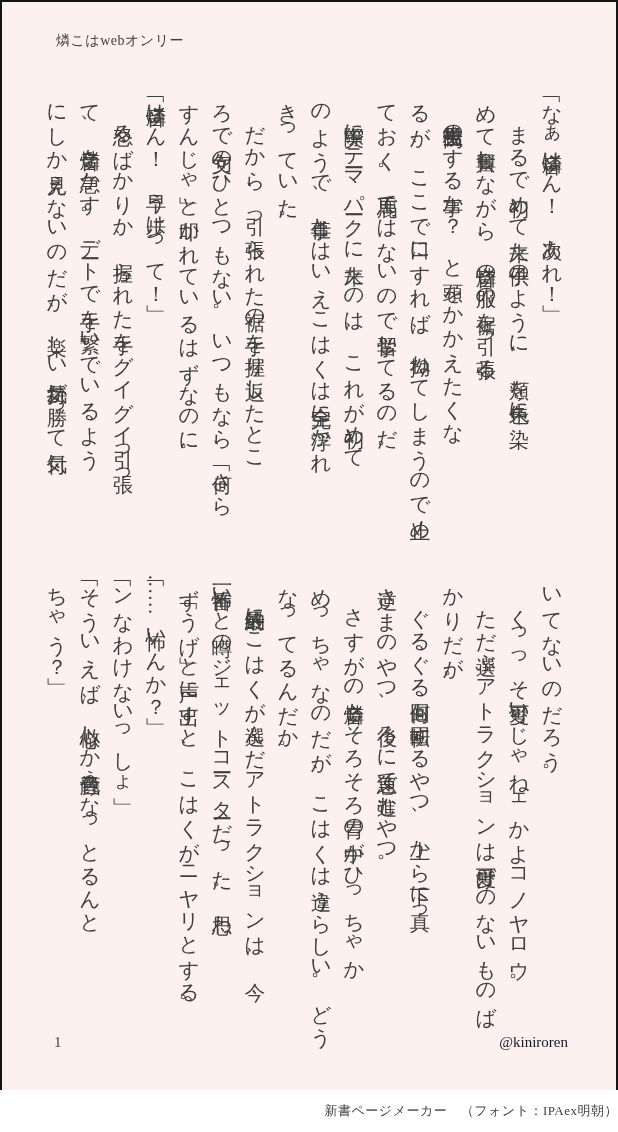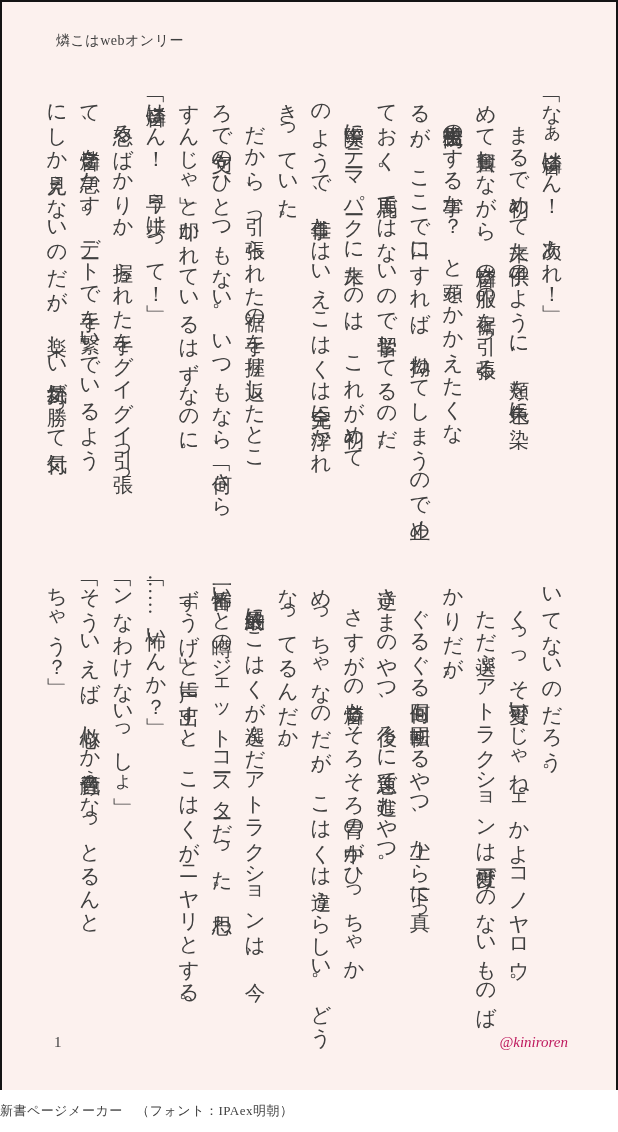--- a/index.html
+++ b/index.html
@@ -56,34 +56,33 @@
     left: 52px;
     top: 1032px;
     font-size: 15px;
     color: #3f3f3f;
   }
   .author-handle {
     position: absolute;
     right: 48px;
     top: 1032px;
     font-size: 15px;
-    color: #be185d;
-    font-style: italic;
+    color: #0f172a;
   }
   
   .footer-bar {
     position: absolute;
     left: 0;
     top: 1090px;
     width: 618px;
     height: 42px;
     background: #ffffff;
     display: flex;
     align-items: center;
-    justify-content: flex-start;
+    justify-content: flex-end;
   }
   .footer-caption {
     font-size: 13px;
     color: #3f3f3f;
     letter-spacing: 0.5px;
   }
 </style>
 </head>
 <body>
 

